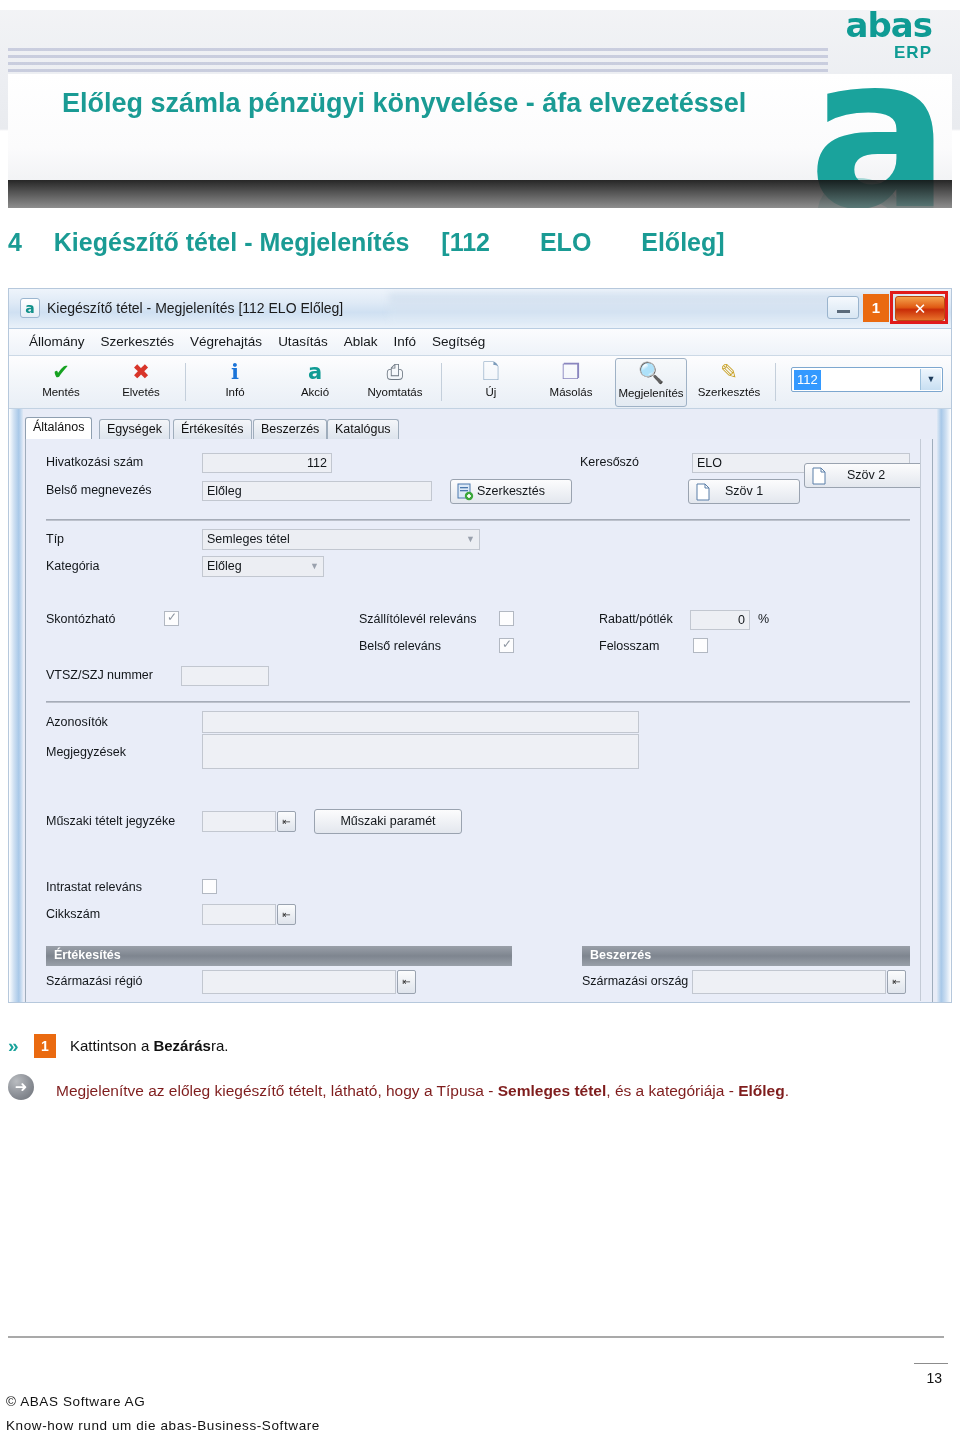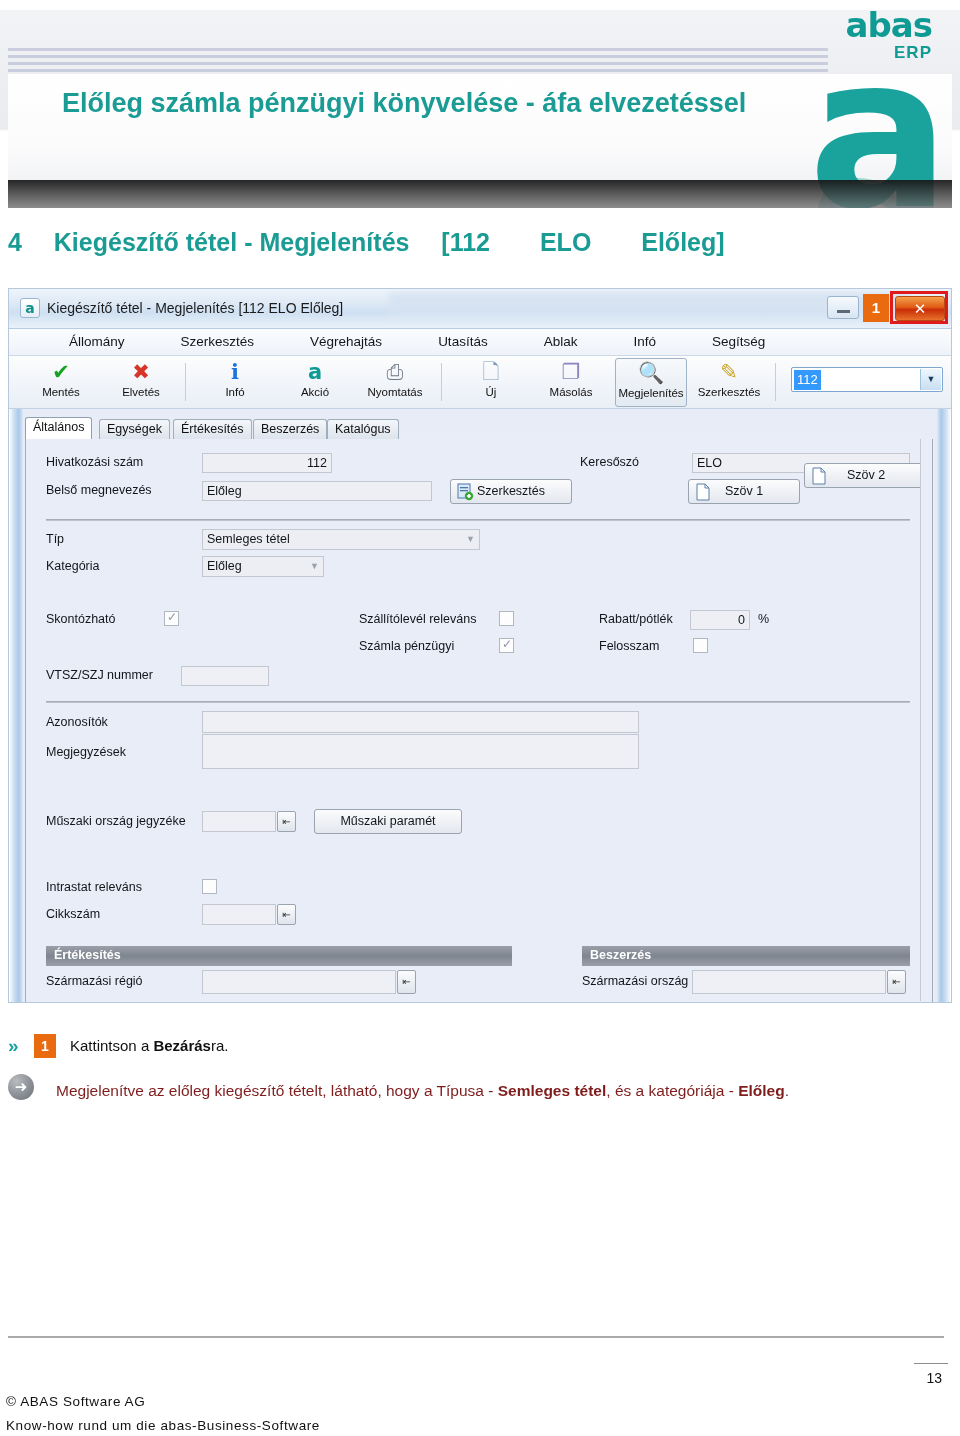--- a/index.html
+++ b/index.html
@@ -145,21 +145,21 @@
   }
 
   
   .menubar {
     position:absolute; left:0; top:40px; width:944px; height:27px;
     background:linear-gradient(180deg,#fbfcfe,#eef3f9);
     border-bottom:1px solid #ccd9e6;
   }
   .menubar ul { list-style:none; margin:0; padding:0 0 0 12px; display:flex; }
   .menubar li {
-    font-size:13.5px; color:#14171a; padding:5px 8px; white-space:nowrap;margin-left:40px;
+    font-size:13.5px; color:#14171a; padding:5px 8px; white-space:nowrap;
   }
 
   
   .toolbar {
     position:absolute; left:0; top:67px; width:944px; height:53px;
     background:linear-gradient(180deg,#fdfdfe 0%,#f3f6fa 45%,#e9eff6 100%);
     border-bottom:1px solid #c2d2e2;
   }
   .tbtn {
     position:absolute; top:2px; width:72px; height:49px;
@@ -487,37 +487,37 @@
     <div class="fld-label" style="left:20px;  top:173px">Skontózható</div>
     <div class="chk on" style="left:138px; top:172px"></div>
 
     <div class="fld-label" style="left:333px; top:173px">Szállítólevél releváns</div>
     <div class="chk" style="left:473px; top:172px"></div>
 
     <div class="fld-label" style="left:573px; top:173px">Rabatt/pótlék</div>
     <div class="fld-input ro num" style="left:664px; top:171px; width:60px">0</div>
     <div class="pct" style="left:732px; top:173px">%</div>
 
-    <div class="fld-label" style="left:333px; top:200px">Számla pénzügyi</div>
+    <div class="fld-label" style="left:333px; top:200px">Belső releváns</div>
     <div class="chk on" style="left:473px; top:199px"></div>
     <div class="fld-label" style="left:573px; top:200px">Felosszam</div>
     <div class="chk" style="left:667px; top:199px"></div>
 
     <div class="fld-label" style="left:20px;  top:229px">VTSZ/SZJ nummer</div>
     <div class="fld-input empty" style="left:155px; top:227px; width:88px"></div>
 
     <div class="hr" style="left:20px; top:262px; width:864px"></div>
 
     <div class="fld-label" style="left:20px;  top:276px">Azonosítók</div>
     <div class="fld-input empty" style="left:176px; top:272px; width:437px; height:22px"></div>
 
     <div class="fld-label" style="left:20px;  top:306px">Megjegyzések</div>
     <div class="fld-input empty" style="left:176px; top:295px; width:437px; height:35px"></div>
 
-    <div class="fld-label" style="left:20px;  top:375px">Műszaki ország jegyzéke</div>
+    <div class="fld-label" style="left:20px;  top:375px">Műszaki tételt jegyzéke</div>
     <div class="fld-input empty" style="left:176px; top:372px; width:74px; height:21px"></div>
     <div class="picker" style="left:251px; top:372px">⇤</div>
     <div class="btn" style="left:288px; top:370px; width:148px">
       <span>Műszaki paramét</span>
     </div>
 
     <div class="fld-label" style="left:20px; top:441px">Intrastat releváns</div>
     <div class="chk" style="left:176px; top:440px"></div>
     <div class="fld-label" style="left:20px; top:468px">Cikkszám</div>
     <div class="fld-input empty" style="left:176px; top:465px; width:74px; height:21px"></div>

